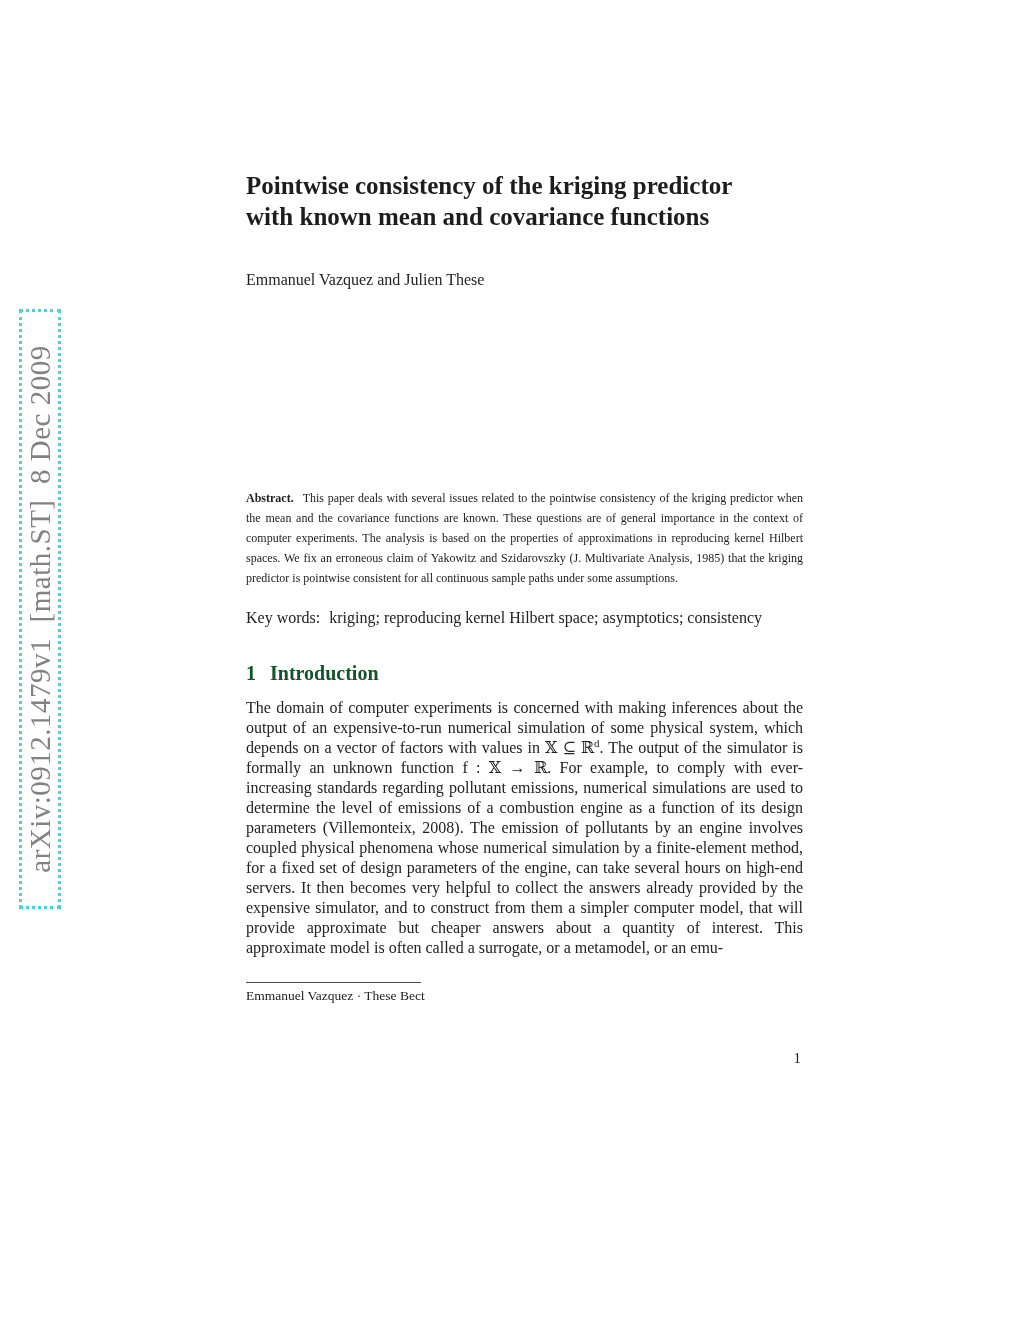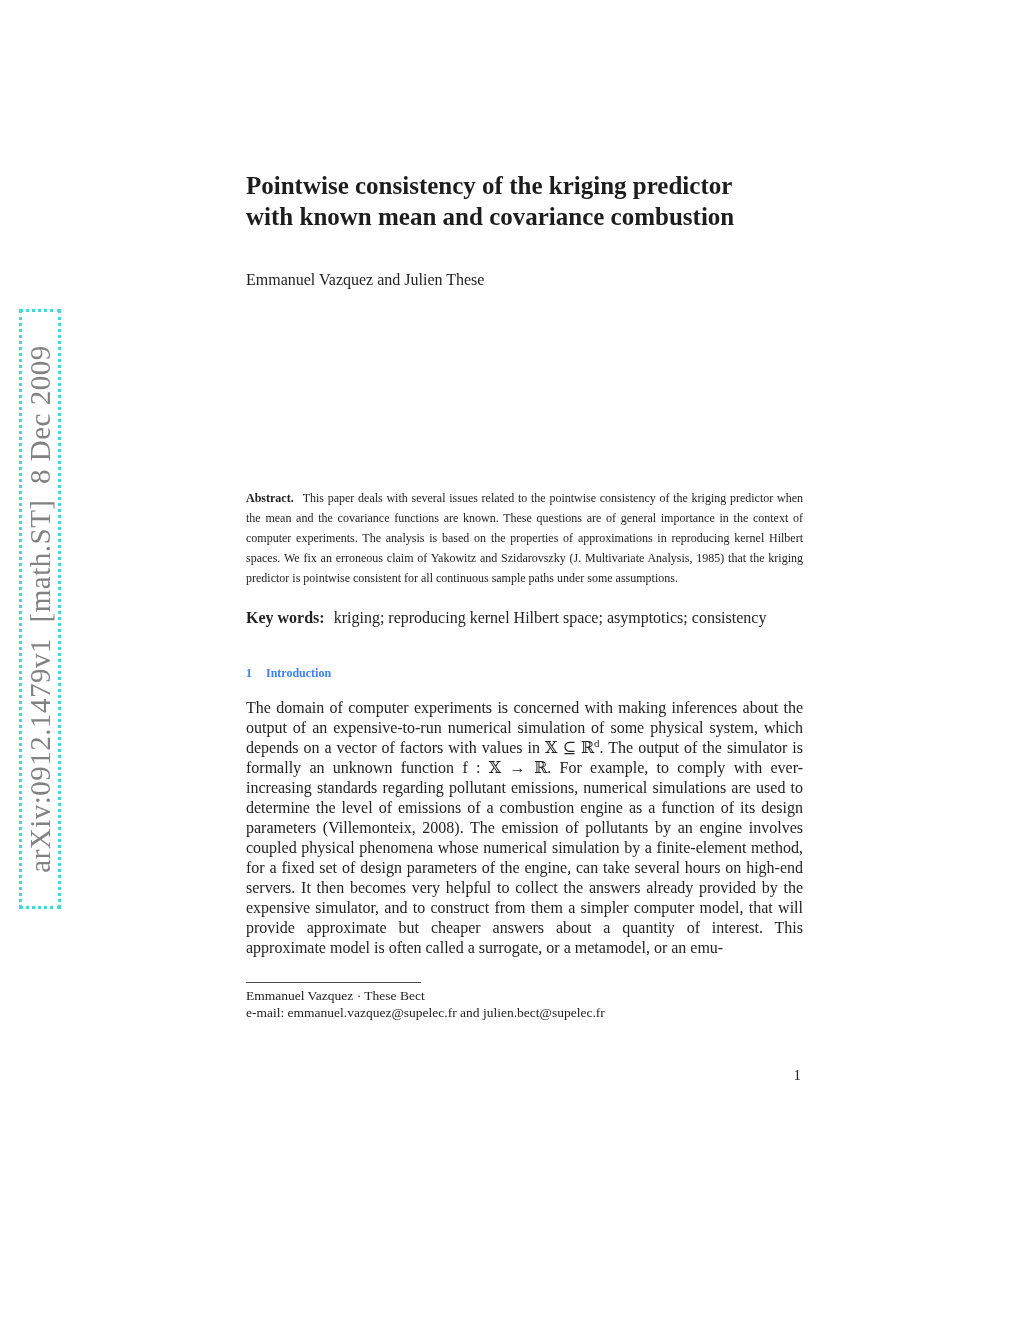--- a/index.html
+++ b/index.html
@@ -41,25 +41,25 @@
   .abstract {
     margin-top:198px;
     font-size:12px; line-height:20px;
     text-align:justify;
   }
   .abstract .label { font-weight:700; margin-right:9px; }
   .keywords {
     margin-top:20px;
     font-size:16px; line-height:20px;
   }
-  .keywords .label { font-weight:700; margin-right:9px; }
+  .keywords .label { font-weight:400; margin-right:9px; }
   .section-heading {
     margin-top:34px;
-    font-size:12px; font-weight:700; line-height:22px;
-    color:#3b82f6;
+    font-size:20px; font-weight:700; line-height:22px;
+    color:#14532d;
   }
   .section-heading .sec-num { margin-right:14px; }
   .intro {
     margin-top:14px;
     font-size:16px; line-height:20px;
     text-align:justify;
   }
   .intro .it, .it { }
   .intro sup { font-size:11px; line-height:0; }
   .footnote-rule {
@@ -82,21 +82,21 @@
 <body>
 
 <div class="page">
 
   <div class="arxiv-stamp">arXiv:0912.1479v1  [math.ST]  8 Dec 2009</div>
 
   <div class="content">
 
     <div class="title">
       <div>Pointwise consistency of the kriging predictor</div>
-      <div>with known mean and covariance combustion</div>
+      <div>with known mean and covariance functions</div>
     </div>
 
     <div class="authors">Emmanuel Vazquez and Julien These</div>
 
     <div class="abstract">
       <span class="label">Abstract.</span><span>This paper deals with several issues related to the pointwise consistency of the kriging predictor when the mean and the covariance functions are known. These questions are of general importance in the context of computer experiments. The analysis is based on the properties of approximations in reproducing kernel Hilbert spaces. We fix an erroneous claim of Yakowitz and Szidarovszky (J. Multivariate Analysis, 1985) that the kriging predictor is pointwise consistent for all continuous sample paths under some assumptions.</span>
     </div>
 
     <div class="keywords">
       <span class="label">Key words:</span><span>kriging; reproducing kernel Hilbert space; asymptotics; consistency</span>
@@ -105,19 +105,18 @@
     <div class="section-heading">
       <span class="sec-num">1</span><span>Introduction</span>
     </div>
 
     <div class="intro"><span>The domain of </span><span class="it">computer experiments</span><span> is concerned with making inferences about the output of an expensive-to-run numerical simulation of some physical system, which depends on a vector of factors with values in 𝕏 ⊆ ℝ</span><sup>d</sup><span>. The output of the simulator is formally an unknown function </span><span class="it">f</span><span> : 𝕏 → ℝ. For example, to comply with ever-increasing standards regarding pollutant emissions, numerical simulations are used to determine the level of emissions of a combustion engine as a function of its design parameters (Villemonteix, 2008). The emission of pollutants by an engine involves coupled physical phenomena whose numerical simulation by a finite-element method, for a fixed set of design parameters of the engine, can take several hours on high-end servers. It then becomes very helpful to collect the answers already provided by the expensive simulator, and to construct from them a simpler computer model, that will provide approximate but cheaper answers about a quantity of interest. This approximate model is often called a </span><span class="it">surrogate</span><span>, or a </span><span class="it">metamodel</span><span>, or an </span><span class="it">emu-</span></div>
 
     <hr class="footnote-rule">
 
     <div class="footnote">
       <div>Emmanuel Vazquez · These Bect</div>
-      <div>e-mail: emmanuel.vazquez@supelec.fr and julien.bect@supelec.fr</div>
     </div>
 
     <div class="page-number">1</div>
 
   </div>
 </div>
 
 </body></html>

